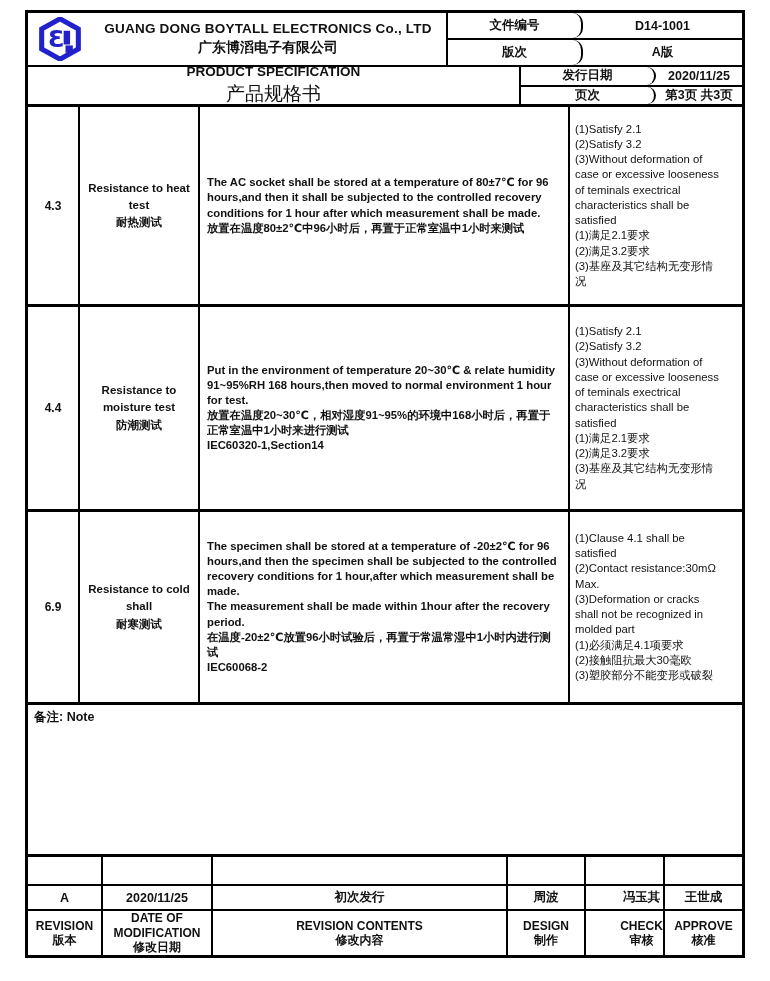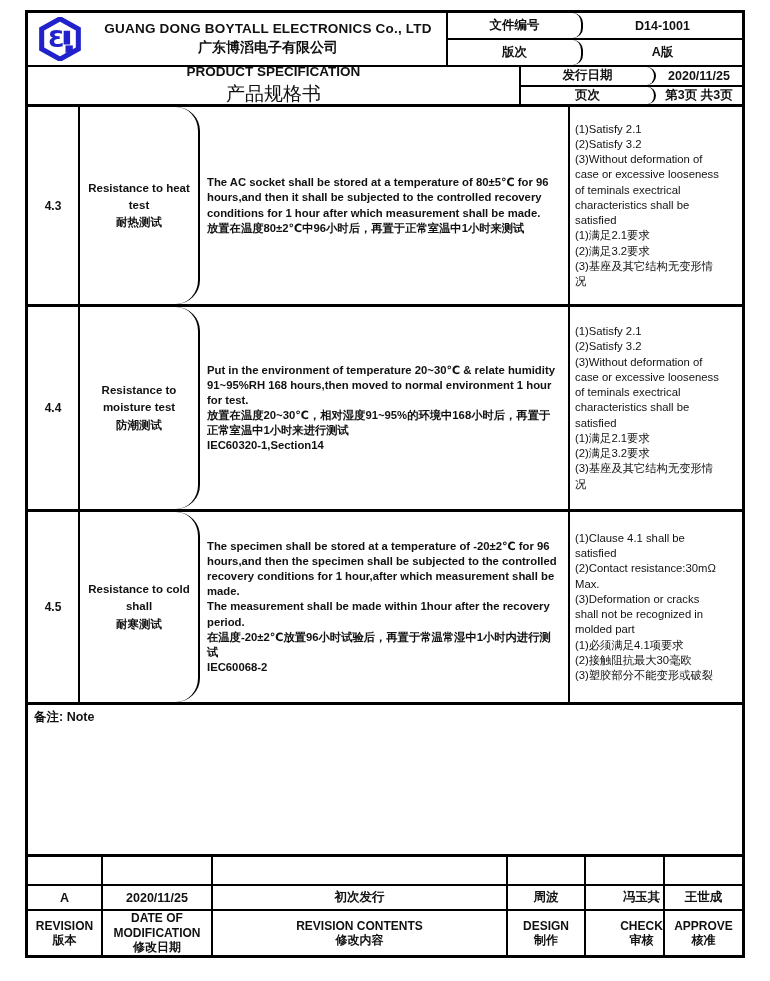--- a/index.html
+++ b/index.html
@@ -20,21 +20,21 @@
   .company-text { flex:1; text-align:center; }
   .company-en { font-size:13.5px; font-weight:bold; letter-spacing:0.2px; }
   .company-cn { font-size:14px; font-weight:bold; margin-top:3px; }
   .title-en { font-size:13.5px; font-weight:bold; }
   .title-cn { font-size:19px; font-weight:normal; margin-top:2px; }
   .docinfo { display:flex; flex-direction:column; }
   .docinfo .r { flex:1; }
   .doclabel { width:135px; font-size:12.5px; font-weight:bold;border-radius:10px; }
   .docvalue { flex:1; font-size:12.5px; font-weight:bold; border-right:none; }
   .testno { width:52px; font-size:12px; font-weight:bold; }
-  .testname { width:120px; font-size:11.5px; font-weight:bold; padding:2px; line-height:1.5;border-radius:24px; }
+  .testname { width:120px; font-size:11.5px; font-weight:bold; padding:2px; line-height:1.5; }
   .testdesc { width:370px; font-size:11.3px; font-weight:bold; padding:4px 7px; line-height:1.33; }
   .testreq { width:159px; font-size:11.3px; font-weight:normal; padding:4px 5px; line-height:1.35; }
   .note-cell { font-size:12.5px; font-weight:bold; padding:4px 6px; align-items:flex-start; justify-content:flex-start; text-align:left; }
   .rev-c1 { width:75px; } .rev-c2 { width:110px; } .rev-c3 { width:295px; }
   .rev-c4 { width:78px; } .rev-c5 { width:79px;padding-left:34px; } .rev-c6 { width:77px; }
   .revrow .c { font-size:12.5px; font-weight:bold; }
   .revhead .c { font-size:12px; font-weight:bold; line-height:1.2; }
   .logo-wrap { width:52px; display:flex; align-items:center; justify-content:center; }
 </style>
 </head>
@@ -83,21 +83,21 @@
         <div class="c doclabel">页次</div>
         <div class="c docvalue">第3页  共3页</div>
       </div>
     </div>
   </div>
 
   <div class="r thick" style="height:200px;">
     <div class="c testno">4.3</div>
     <div class="c testname pre">Resistance to heat test
 耐热测试</div>
-    <div class="c testdesc pre left">The AC socket shall be stored at a temperature of 80±5℃ for 96 hours,and then it shall be subjected to the controlled recovery conditions for 1 hour after which measurement shall be made.
+    <div class="c testdesc pre left">The AC socket shall be stored at a temperature of 80±7℃ for 96 hours,and then it shall be subjected to the controlled recovery conditions for 1 hour after which measurement shall be made.
 放置在温度80±2℃中96小时后，再置于正常室温中1小时来测试</div>
     <div class="c testreq pre left last">(1)Satisfy 2.1
 (2)Satisfy 3.2
 (3)Without deformation of case or excessive looseness of teminals exectrical characteristics shall be satisfied
 (1)满足2.1要求
 (2)满足3.2要求
 (3)基座及其它结构无变形情况</div>
   </div>
 
   <div class="r thick" style="height:205px;">
@@ -109,21 +109,21 @@
 IEC60320-1,Section14</div>
     <div class="c testreq pre left last">(1)Satisfy 2.1
 (2)Satisfy 3.2
 (3)Without deformation of case or excessive looseness of teminals exectrical characteristics shall be satisfied
 (1)满足2.1要求
 (2)满足3.2要求
 (3)基座及其它结构无变形情况</div>
   </div>
 
   <div class="r thick" style="height:193px;">
-    <div class="c testno">4.5</div>
+    <div class="c testno">6.9</div>
     <div class="c testname pre">Resistance to cold shall
 耐寒测试</div>
     <div class="c testdesc pre left">The specimen shall be stored at a temperature of -20±2℃ for 96 hours,and then the specimen shall be subjected to the controlled recovery conditions for 1 hour,after which measurement shall be made.
 The measurement shall be made within 1hour after the recovery period.
 在温度-20±2℃放置96小时试验后，再置于常温常湿中1小时内进行测试
 IEC60068-2</div>
     <div class="c testreq pre left last">(1)Clause 4.1 shall be satisfied
 (2)Contact resistance:30mΩ Max.
 (3)Deformation or cracks shall not be recognized in molded part
 (1)必须满足4.1项要求

